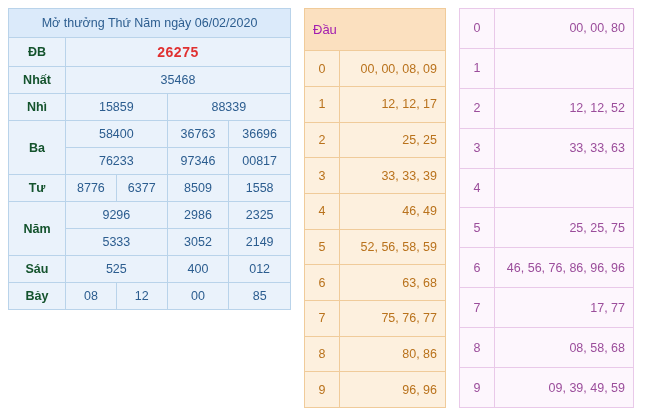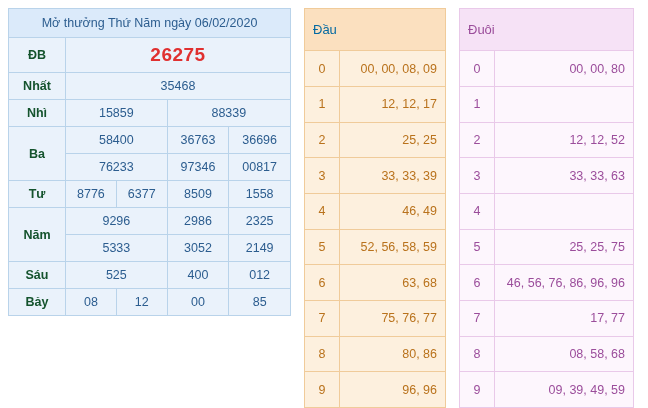--- a/index.html
+++ b/index.html
@@ -50,21 +50,21 @@
     font-weight: normal;
   }
   table.main td.label {
     width: 52px;
     color: #14532d;
     font-weight: bold;
   }
   table.main td.db {
     color: #e03030;
     font-weight: bold;
-    font-size: 19px;
+    font-size: 14px;
     letter-spacing: 0.5px;
   }
 
   
   .side-table {
     border-collapse: collapse;
     margin-left: 13px;
   }
   .side-table td {
     padding: 6px 8px;
@@ -89,21 +89,21 @@
     border: 1px solid #e8b97a;
     background: #fdf0de;
   }
   table.dau td {
     border: 1px solid #f0cb9a;
     color: #b9721c;
     background: #fdf0de;
   }
   table.dau td.head {
     background: #fbe0bf;
-    color: #0369a1;
+    color: #a21caf;
   }
 
   
   table.duoi {
     width: 175px;
     border: 1px solid #ddb6dd;
     background: #fbf0fb;
   }
   table.duoi td {
     border: 1px solid #e9c9e9;
@@ -229,23 +229,20 @@
       <tr>
         <td class="key">9</td>
         <td class="val">96, 96</td>
       </tr>
     </tbody>
   </table>
 
   <table class="side-table duoi">
     <tbody>
       <tr>
-        <td class="head" colspan="2">Đuôi</td>
-      </tr>
-      <tr>
         <td class="key">0</td>
         <td class="val">00, 00, 80</td>
       </tr>
       <tr>
         <td class="key">1</td>
         <td class="val"></td>
       </tr>
       <tr>
         <td class="key">2</td>
         <td class="val">12, 12, 52</td>

